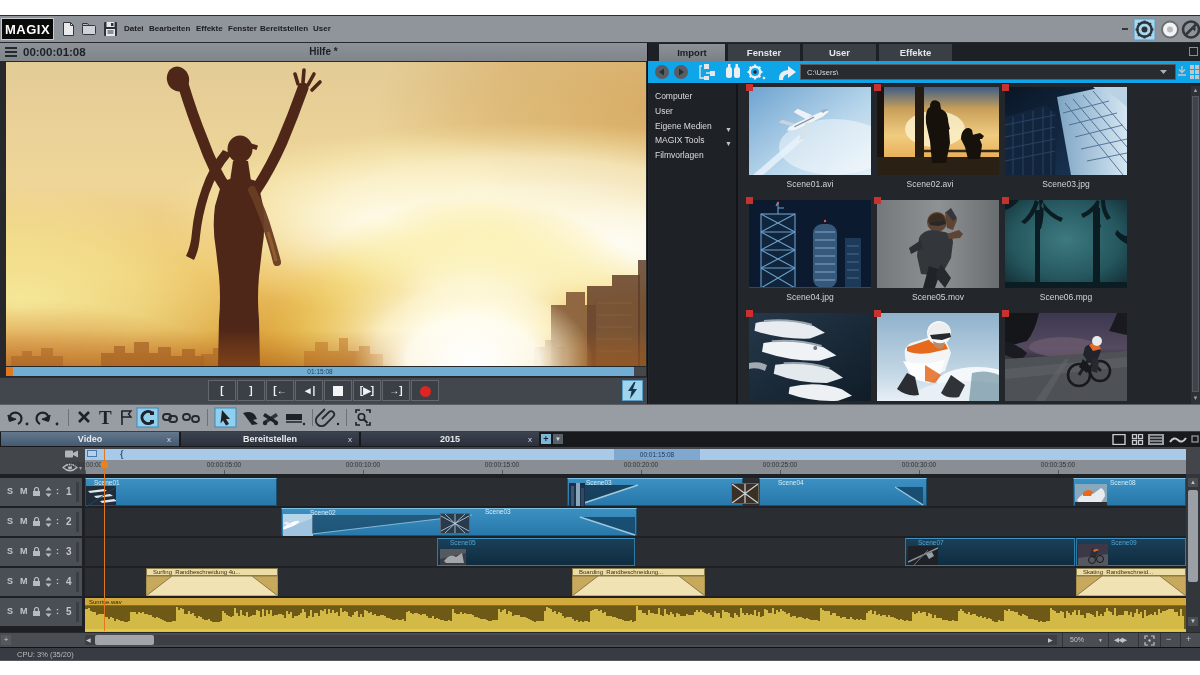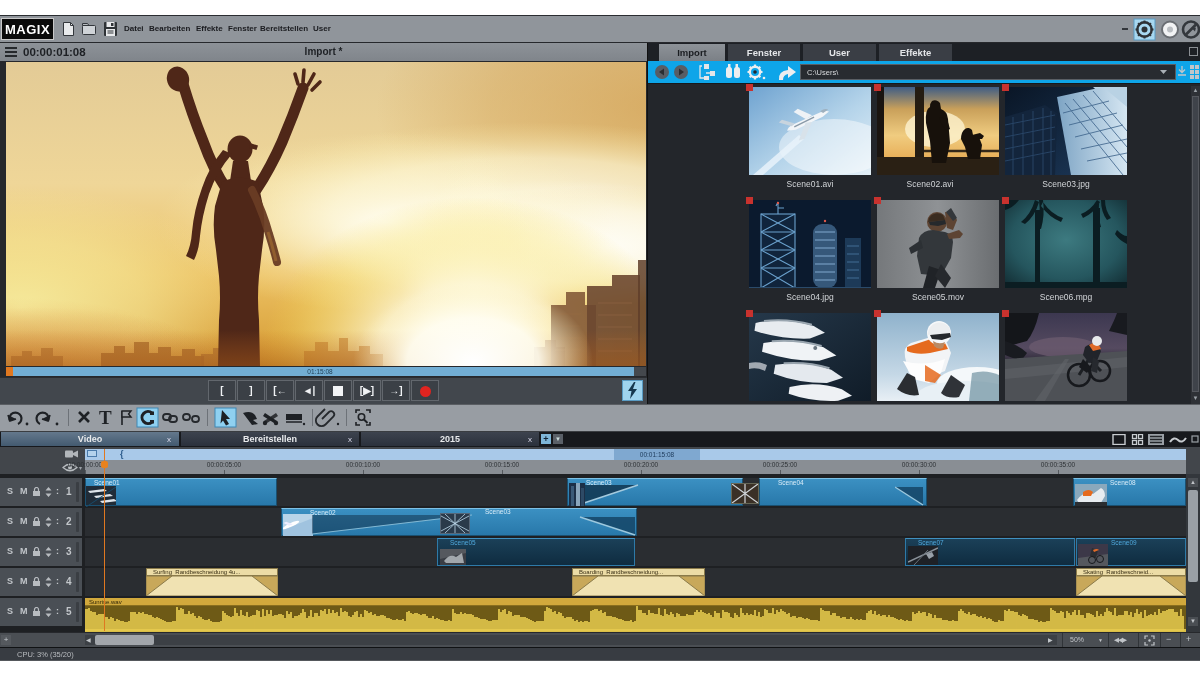--- a/index.html
+++ b/index.html
@@ -89,21 +89,21 @@
         <path d="M1 -1 l4 -1 -1 4 Z" fill="#33373c"></path>
       </g>
 </svg>
 </div>
 
 <div class="abs" id="prevhead">
   <div class="abs" style="left:5px;top:4px;width:12px;height:10px;border-top:2px solid #25282c;border-bottom:2px solid #25282c">
       <div style="height:2px;background:#25282c;margin-top:2px"></div>
     </div>
   <div class="abs" style="left:23px;top:0;font-size:11.5px;font-weight:bold;line-height:18px">00:00:01:08</div>
-  <div class="abs" style="left:0;width:647px;text-align:center;font-size:10px;font-weight:bold;line-height:18px">Import *</div>
+  <div class="abs" style="left:0;width:647px;text-align:center;font-size:10px;font-weight:bold;line-height:18px">Hilfe *</div>
   <div class="abs" style="right:31px;top:0;font-size:11.5px;font-weight:bold;line-height:18px;letter-spacing:.4px">00:01:15:08</div>
   <div class="abs" style="right:3px;top:3px;width:12px;height:12px;background:#9e3c38;border:1px solid #c87a76;color:#f0d8d6;font-size:9px;line-height:11px;text-align:center">x</div>
 </div>
 
 <div class="abs" id="prevpanel">
   <div class="abs" style="left:6px;top:0;width:640px;height:304px">
       <svg width="640" height="304" viewBox="0 0 640 304">
 <defs>
 <linearGradient id="vbase" x1="0" y1="0" x2="0" y2="1">
  <stop offset="0" stop-color="#e3cb96"></stop>
@@ -349,20 +349,29 @@
           <rect x="542" y="4" width="4" height="4"></rect>
           <rect x="547" y="4" width="4" height="4"></rect>
           <rect x="542" y="9" width="4" height="4"></rect>
           <rect x="547" y="9" width="4" height="4"></rect>
           <rect x="542" y="14" width="4" height="4"></rect>
           <rect x="547" y="14" width="4" height="4"></rect>
         </g>
 </svg>
 <g class="abs" style="left:540px;top:2px"></g>
     </div>
+  <div class="abs" id="tree">
+    <div class="abs titem" style="top:7px">Computer</div>
+    <div class="abs titem" style="top:22px">User</div>
+    <div class="abs titem" style="top:37px">Eigene Medien</div>
+    <div class="abs titem" style="top:51px">MAGIX Tools</div>
+    <div class="abs titem" style="top:66px">Filmvorlagen</div>
+    <div class="abs" style="left:76px;top:42px;color:#c0c3c6;font-size:7px">▼</div>
+    <div class="abs" style="left:76px;top:56px;color:#c0c3c6;font-size:7px">▼</div>
+  </div>
   <div class="abs" style="left:101px;top:44px;width:122px;height:88px;overflow:hidden">
       <svg width="122" height="88" viewBox="0 0 122 88">
         <defs>
           <linearGradient id="sk1" x1="0" y1="0" x2="1" y2="1">
             <stop offset="0" stop-color="#6fa3d0"></stop>
             <stop offset="0.55" stop-color="#b5d4ea"></stop>
             <stop offset="1" stop-color="#e4f0f8"></stop>
           </linearGradient>
         </defs>
 <rect width="122" height="88" fill="url(#sk1)"></rect>

